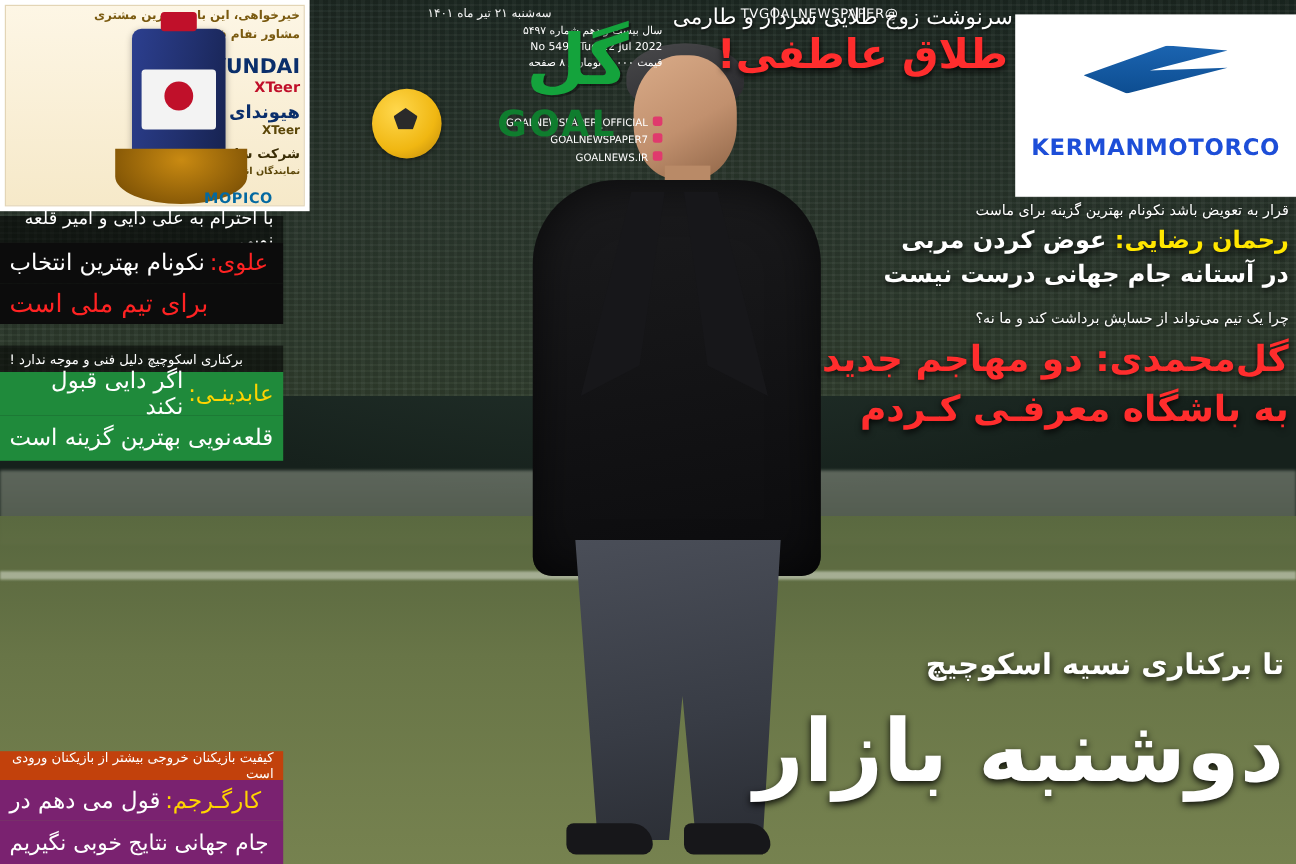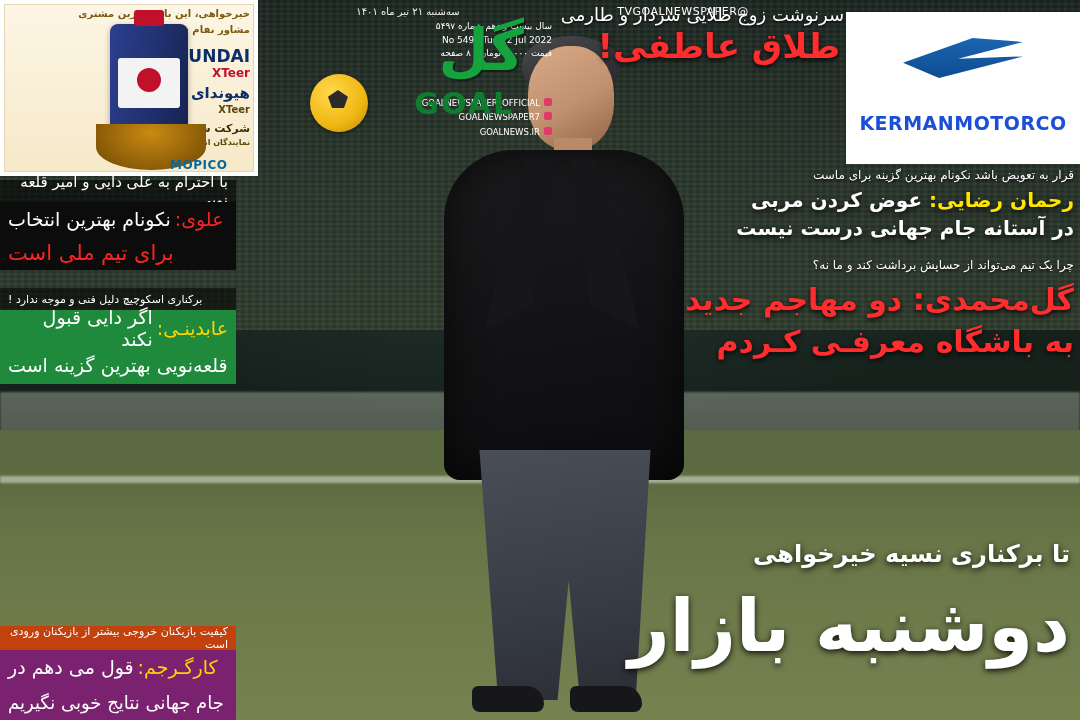--- a/index.html
+++ b/index.html
@@ -256,21 +256,21 @@
   <div class="big-white" style="top:216px;right:6px;width:430px;font-size:20px;">در آستانه جام جهانی درست نیست</div>
 
   <div class="kicker" style="top:258px;right:6px;width:420px;font-size:12px;">چرا یک تیم می‌تواند از حساپش برداشت کند و ما نه؟</div>
 
   <div class="big-red" style="top:282px;right:6px;width:430px;font-size:30px;">
     <span>گل‌محمدی:</span>
     <span>دو مهاجم جدید</span>
   </div>
   <div class="big-red" style="top:324px;right:6px;width:430px;font-size:30px;">به باشگاه معرفـی کـردم</div>
 
-  <div class="big-white" style="top:540px;right:10px;width:560px;font-size:24px;">تا برکناری نسیه خیرخواهی</div>
+  <div class="big-white" style="top:540px;right:10px;width:560px;font-size:24px;">تا برکناری نسیه اسکوچیچ</div>
   <div class="big-white" style="top:590px;right:10px;width:620px;font-size:72px;line-height:1;">دوشنبه بازار</div>
 
   <div class="bar lk" style="left:0;top:180px;width:236px;height:22px;background:rgba(0,0,0,.55);font-size:15px;">با احترام به علی دایی و امیر قلعه نویی</div>
 
   <div class="bar hl-black" style="left:0;top:202px;width:236px;height:34px;font-size:19px;">
     <span class="lead-red" style="margin-left:4px;">علوی:</span>
     <span>نکونام بهترین انتخاب</span>
   </div>
   <div class="bar hl-black" style="left:0;top:236px;width:236px;height:34px;font-size:21px;color:#ff2323;">برای تیم ملی است</div>
 

